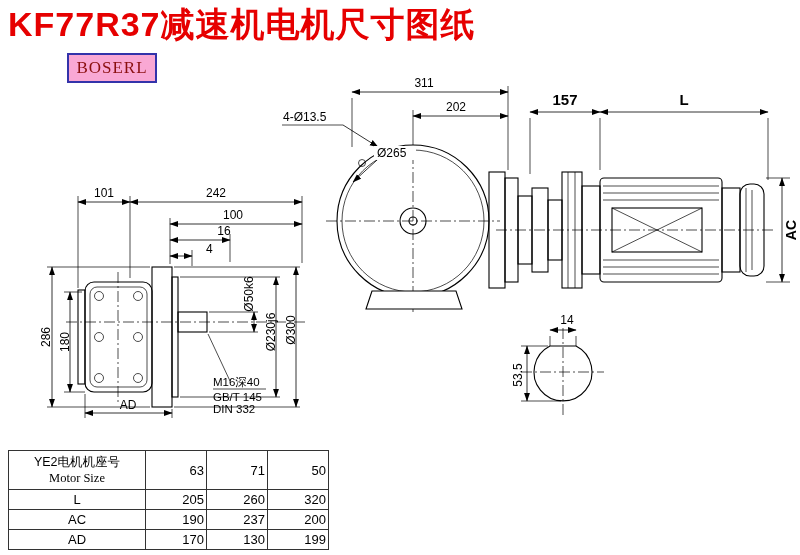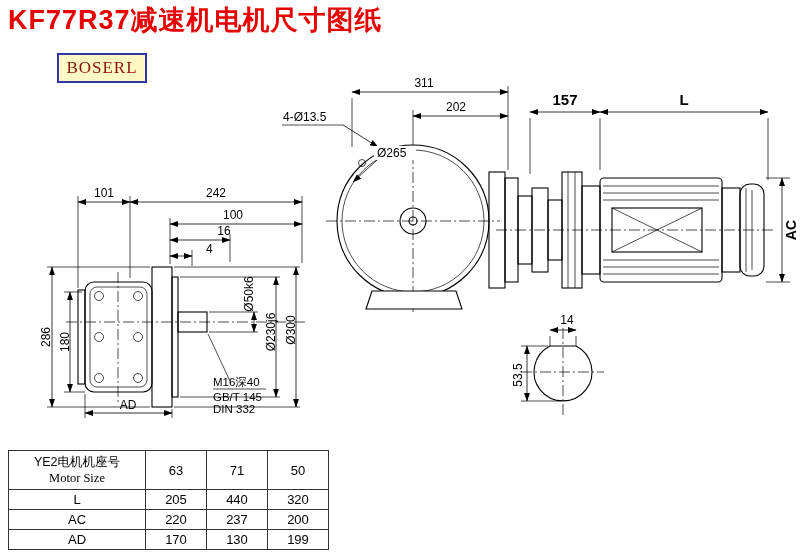--- a/index.html
+++ b/index.html
@@ -1,39 +1,39 @@
 <!DOCTYPE html>
 <html><head>
 <meta charset="utf-8">
 <style>
   html,body{margin:0;padding:0;background:#fff;}
   .page{position:relative;width:800px;height:555px;background:#fff;overflow:hidden;
         font-family:"Liberation Sans",sans-serif;}
-  .title{position:absolute;left:8px;top:2px;font-size:27px;font-weight:bold;color:#e60000;
+  .title{position:absolute;left:8px;top:2px;font-size:34px;font-weight:bold;color:#e60000;
          white-space:nowrap;letter-spacing:1px;}
-  .logo{position:absolute;left:57px;top:53px;width:86px;height:26px;border:2px solid #3333aa;
+  .logo{position:absolute;left:67px;top:53px;width:86px;height:26px;border:2px solid #3333aa;
         display:flex;align-items:center;justify-content:center;color:#8a0f0f;
-        font-family:"Liberation Serif",serif;font-size:17px;letter-spacing:1px;background:#fef9c3;}
+        font-family:"Liberation Serif",serif;font-size:17px;letter-spacing:1px;background:#f9a8d4;}
   svg.drawing{position:absolute;left:0;top:0;}
   
   .ln{stroke:#000;stroke-width:1.1;fill:none;}
   .fw{stroke:#000;stroke-width:1.1;fill:#fff;}
   .thin{stroke:#000;stroke-width:0.7;fill:none;}
   .dim{stroke:#000;stroke-width:0.8;fill:none;}
   .cl{stroke:#000;stroke-width:0.7;fill:none;stroke-dasharray:11 3 2 3;}
   text.d{font-size:12px;fill:#000;}
   text.big{font-size:15px;font-weight:bold;fill:#000;}
   text.md{font-size:14px;font-weight:bold;fill:#000;}
   text.note{font-size:11.5px;fill:#000;}
   
   .spec-table{position:absolute;left:8px;top:450px;border-collapse:collapse;background:#fff;}
   .spec-table td{border:1px solid #333;text-align:center;vertical-align:middle;
                  font-size:13px;color:#000;height:19px;padding:0 2px;}
   .spec-table td.c0{width:132px;}
-  .spec-table td.cv{width:56px;}
+  .spec-table td.cv{width:56px;text-align:right;}
   .spec-table tr.hdr td{height:38px;}
   .spec-table .h1{font-size:12.5px;line-height:16px;}
   .spec-table .h2{font-size:12.5px;line-height:16px;font-family:Liberation Serif, serif;}
 </style>
 </head>
 <body>
 
 <div class="page">
 
   <div class="title">KF77R37减速机电机尺寸图纸</div>
@@ -222,26 +222,26 @@
         <div class="h1">YE2电机机座号</div>
         <div class="h2">Motor Size</div>
       </td>
       <td class="cv">63</td>
       <td class="cv">71</td>
       <td class="cv">50</td>
     </tr>
     <tr>
       <td class="c0">L</td>
       <td class="cv">205</td>
-      <td class="cv">440</td>
+      <td class="cv">260</td>
       <td class="cv">320</td>
     </tr>
     <tr>
       <td class="c0">AC</td>
-      <td class="cv">220</td>
+      <td class="cv">190</td>
       <td class="cv">237</td>
       <td class="cv">200</td>
     </tr>
     <tr>
       <td class="c0">AD</td>
       <td class="cv">170</td>
       <td class="cv">130</td>
       <td class="cv">199</td>
     </tr>
   </tbody>

